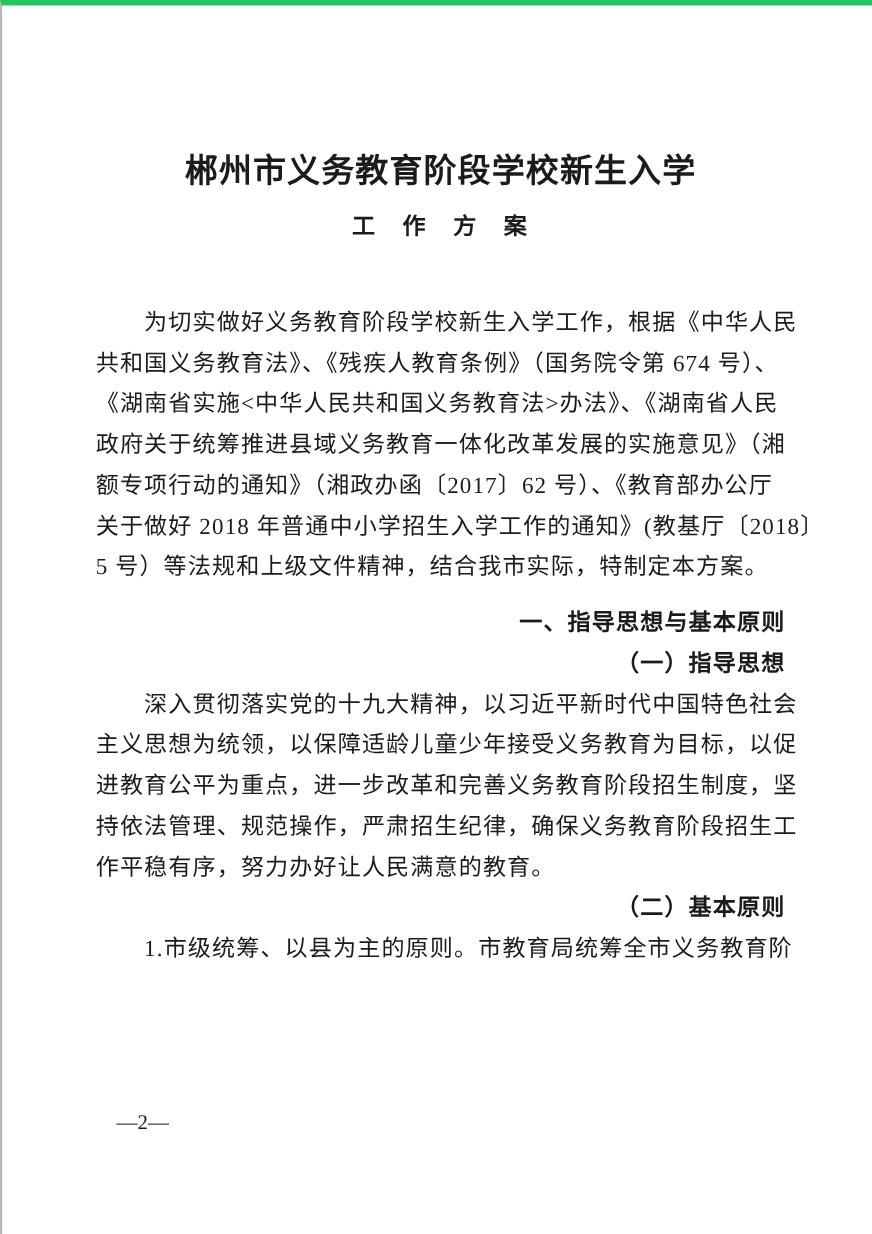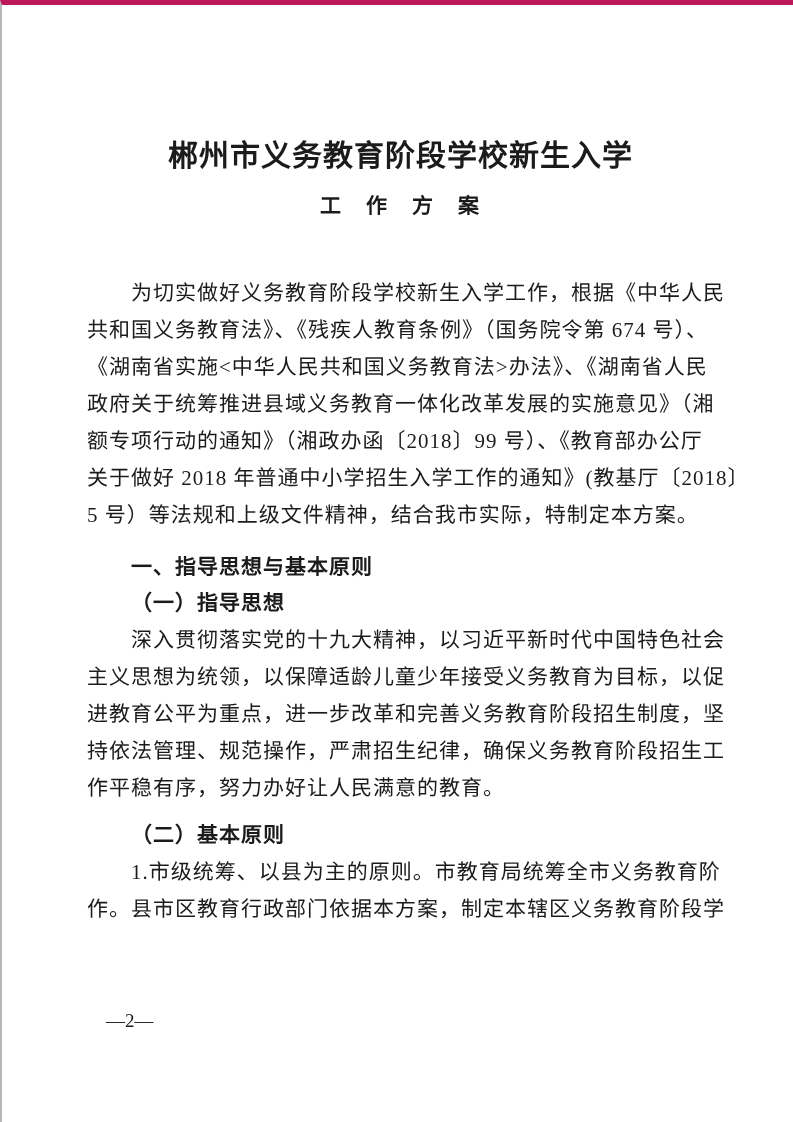--- a/index.html
+++ b/index.html
@@ -7,21 +7,21 @@
     margin: 0;
     padding: 0;
     background: #ffffff;
   }
   .page {
     position: relative;
     width: 793px;
     height: 1122px;
     box-sizing: border-box;
     background: #ffffff;
-    border-top: 5px solid #be185d;
+    border-top: 5px solid #22c55e;
     border-left: 2px solid #b7b7b7;
     overflow: hidden;
     font-family: "Liberation Serif", "DejaVu Serif", serif;
     color: #1b1b1b;
   }
   .content {
     position: absolute;
     left: 85px;
     top: 0;
     width: 627px;
@@ -58,30 +58,31 @@
   .para-intro {
     margin-top: 52px;
   }
   .heading {
     font-size: 21px;
     line-height: 37px;
     font-weight: bold;
     text-indent: 44px;
     letter-spacing: 1px;
     white-space: nowrap;
+    text-align: right;
   }
   .h-section {
     font-family: "Liberation Sans", "DejaVu Sans", sans-serif;
     margin-top: 14px;
   }
   .h-sub {
     font-family: "Liberation Serif", "DejaVu Serif", serif;
   }
   .h-sub-2 {
-    margin-top: 10px;
+    margin-top: 0;
   }
   .page-footer {
     position: absolute;
     left: 104px;
     top: 1004px;
     font-size: 19px;
     line-height: 24px;
     letter-spacing: 0px;
     color: #1b1b1b;
   }
@@ -95,40 +96,39 @@
     <div class="doc-title">
       <div class="t1">郴州市义务教育阶段学校新生入学</div>
       <div class="t2">工　作　方　案</div>
     </div>
 
     <div class="para para-intro">
         <div class="line">为切实做好义务教育阶段学校新生入学工作，根据《中华人民</div>
         <div class="line">共和国义务教育法》、《残疾人教育条例》（国务院令第 674 号）、</div>
         <div class="line">《湖南省实施&lt;中华人民共和国义务教育法&gt;办法》、《湖南省人民</div>
         <div class="line">政府关于统筹推进县域义务教育一体化改革发展的实施意见》（湘</div>
-        <div class="line">额专项行动的通知》（湘政办函〔2018〕99 号）、《教育部办公厅</div>
+        <div class="line">额专项行动的通知》（湘政办函〔2017〕62 号）、《教育部办公厅</div>
         <div class="line">关于做好 2018 年普通中小学招生入学工作的通知》(教基厅〔2018〕</div>
         <div class="line">5 号）等法规和上级文件精神，结合我市实际，特制定本方案。</div>
       </div>
 
     <div class="heading h-section">一、指导思想与基本原则</div>
 
     <div class="heading h-sub">（一）指导思想</div>
 
     <div class="para">
         <div class="line">深入贯彻落实党的十九大精神，以习近平新时代中国特色社会</div>
         <div class="line">主义思想为统领，以保障适龄儿童少年接受义务教育为目标，以促</div>
         <div class="line">进教育公平为重点，进一步改革和完善义务教育阶段招生制度，坚</div>
         <div class="line">持依法管理、规范操作，严肃招生纪律，确保义务教育阶段招生工</div>
         <div class="line">作平稳有序，努力办好让人民满意的教育。</div>
       </div>
 
     <div class="heading h-sub h-sub-2">（二）基本原则</div>
 
     <div class="para">
         <div class="line">1.市级统筹、以县为主的原则。市教育局统筹全市义务教育阶</div>
-        <div class="line">作。县市区教育行政部门依据本方案，制定本辖区义务教育阶段学</div>
       </div>
 
   </div>
 
   <div class="page-footer">—2—</div>
 </div>
 
 </body></html>

